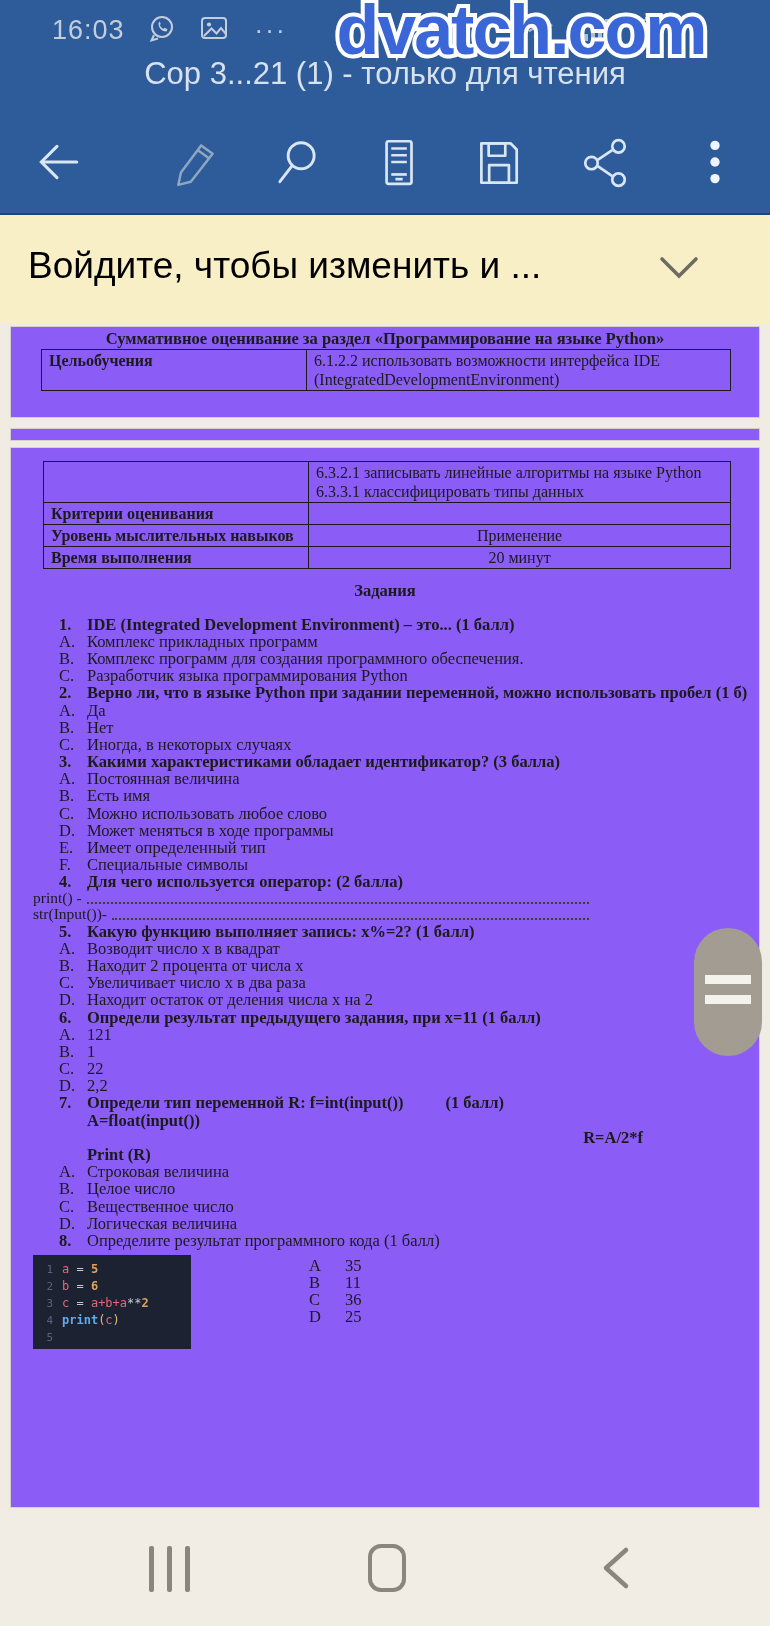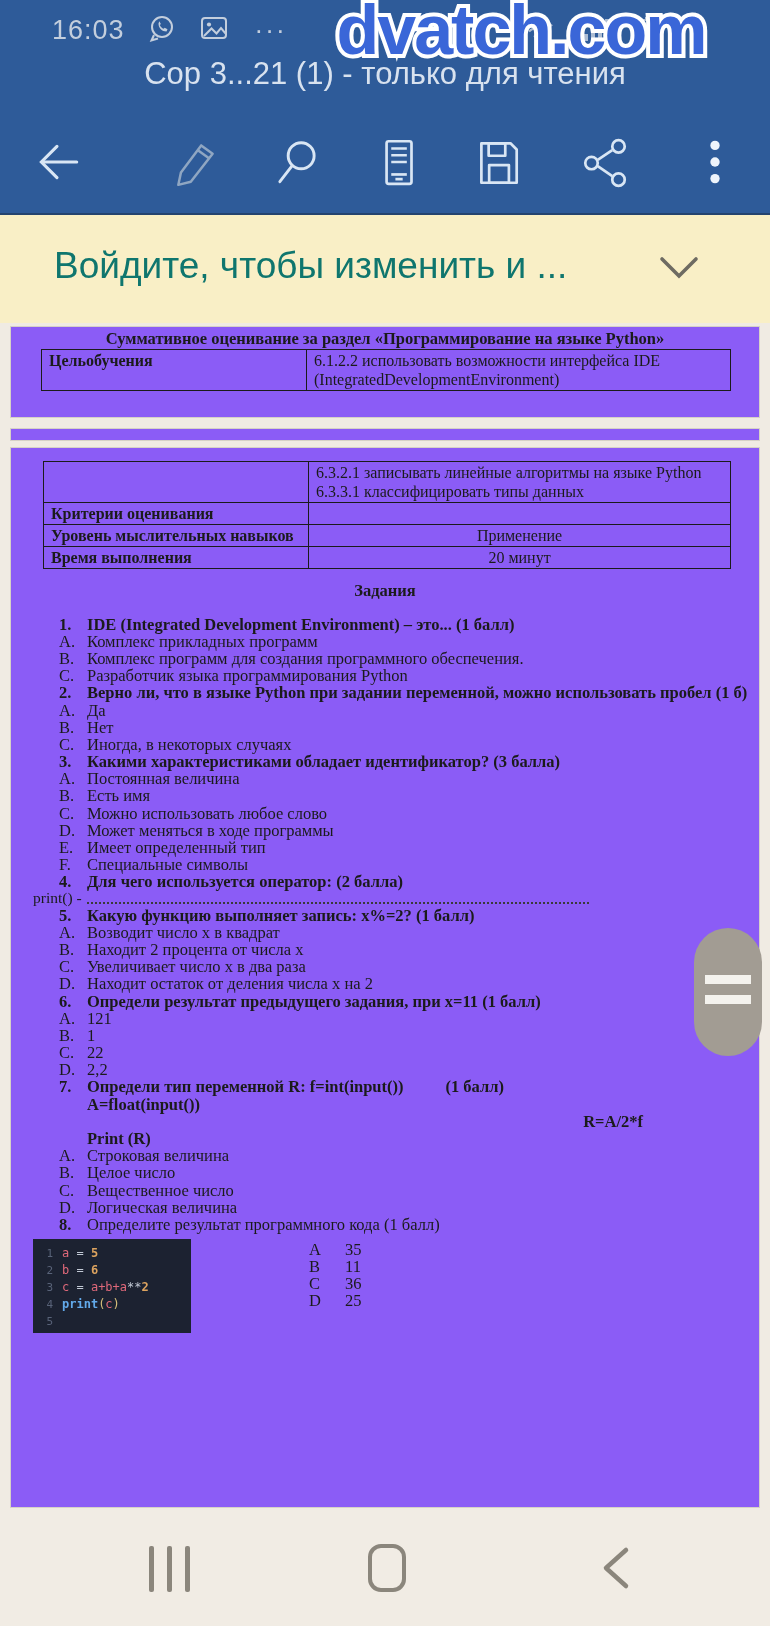--- a/index.html
+++ b/index.html
@@ -18,21 +18,21 @@
   .watermark{position:absolute;top:-10px;left:272px;width:498px;text-align:center;
              font-size:70px;font-weight:bold;letter-spacing:-2px;color:#3a66d8;
              -webkit-text-stroke:8px #ffffff;paint-order:stroke fill;z-index:5;}
   .titlebar{position:absolute;top:56px;left:0;width:770px;text-align:center;
             color:#d8e2ef;font-size:31px;z-index:2;}
   .toolbar{position:absolute;top:112px;left:0;width:770px;height:100px;}
   .tbtn{position:absolute;top:22px;width:56px;height:56px;display:flex;align-items:center;justify-content:center;}
 
   
   .banner{position:absolute;top:215px;left:0;width:770px;height:108px;background:#f9efc6;}
-  .banner-text{position:absolute;left:54px;top:30px;font-size:37px;color:#0f766e;}
+  .banner-text{position:absolute;left:28px;top:30px;font-size:37px;color:#000000;}
   .banner-chev{position:absolute;left:656px;top:38px;}
 
   
   .pagecard{position:absolute;left:10px;width:750px;background:#8b5cf6;border:1px solid #d6d1c7;
             box-sizing:border-box;font-family:"Liberation Serif",serif;color:#1b1b1b;}
   .page1{top:326px;height:92px;overflow:hidden;}
   .sliver{top:428px;height:13px;}
   .page2{top:447px;height:1061px;overflow:hidden;}
 
   .p1-heading{text-align:center;font-weight:bold;font-size:16.5px;margin-top:3px;line-height:18px;}
@@ -334,20 +334,24 @@
       <div>
         <div class="line">
             <span class="gut"></span>
             <span class="mk b">4.</span>
             <span class="b">Для чего используется оператор: (2 балла)</span>
           </div>
         <div class="fill-line">
             <span>print() -</span>
             <span class="leader"></span>
           </div>
+        <div class="fill-line">
+            <span>str(Input())-</span>
+            <span class="leader"></span>
+          </div>
       </div>
 
       <div>
         <div class="line">
             <span class="gut"></span>
             <span class="mk b">5.</span>
             <span class="b">Какую функцию выполняет запись: x%=2? (1 балл)</span>
           </div>
         <div class="line">
             <span class="gut"></span>

